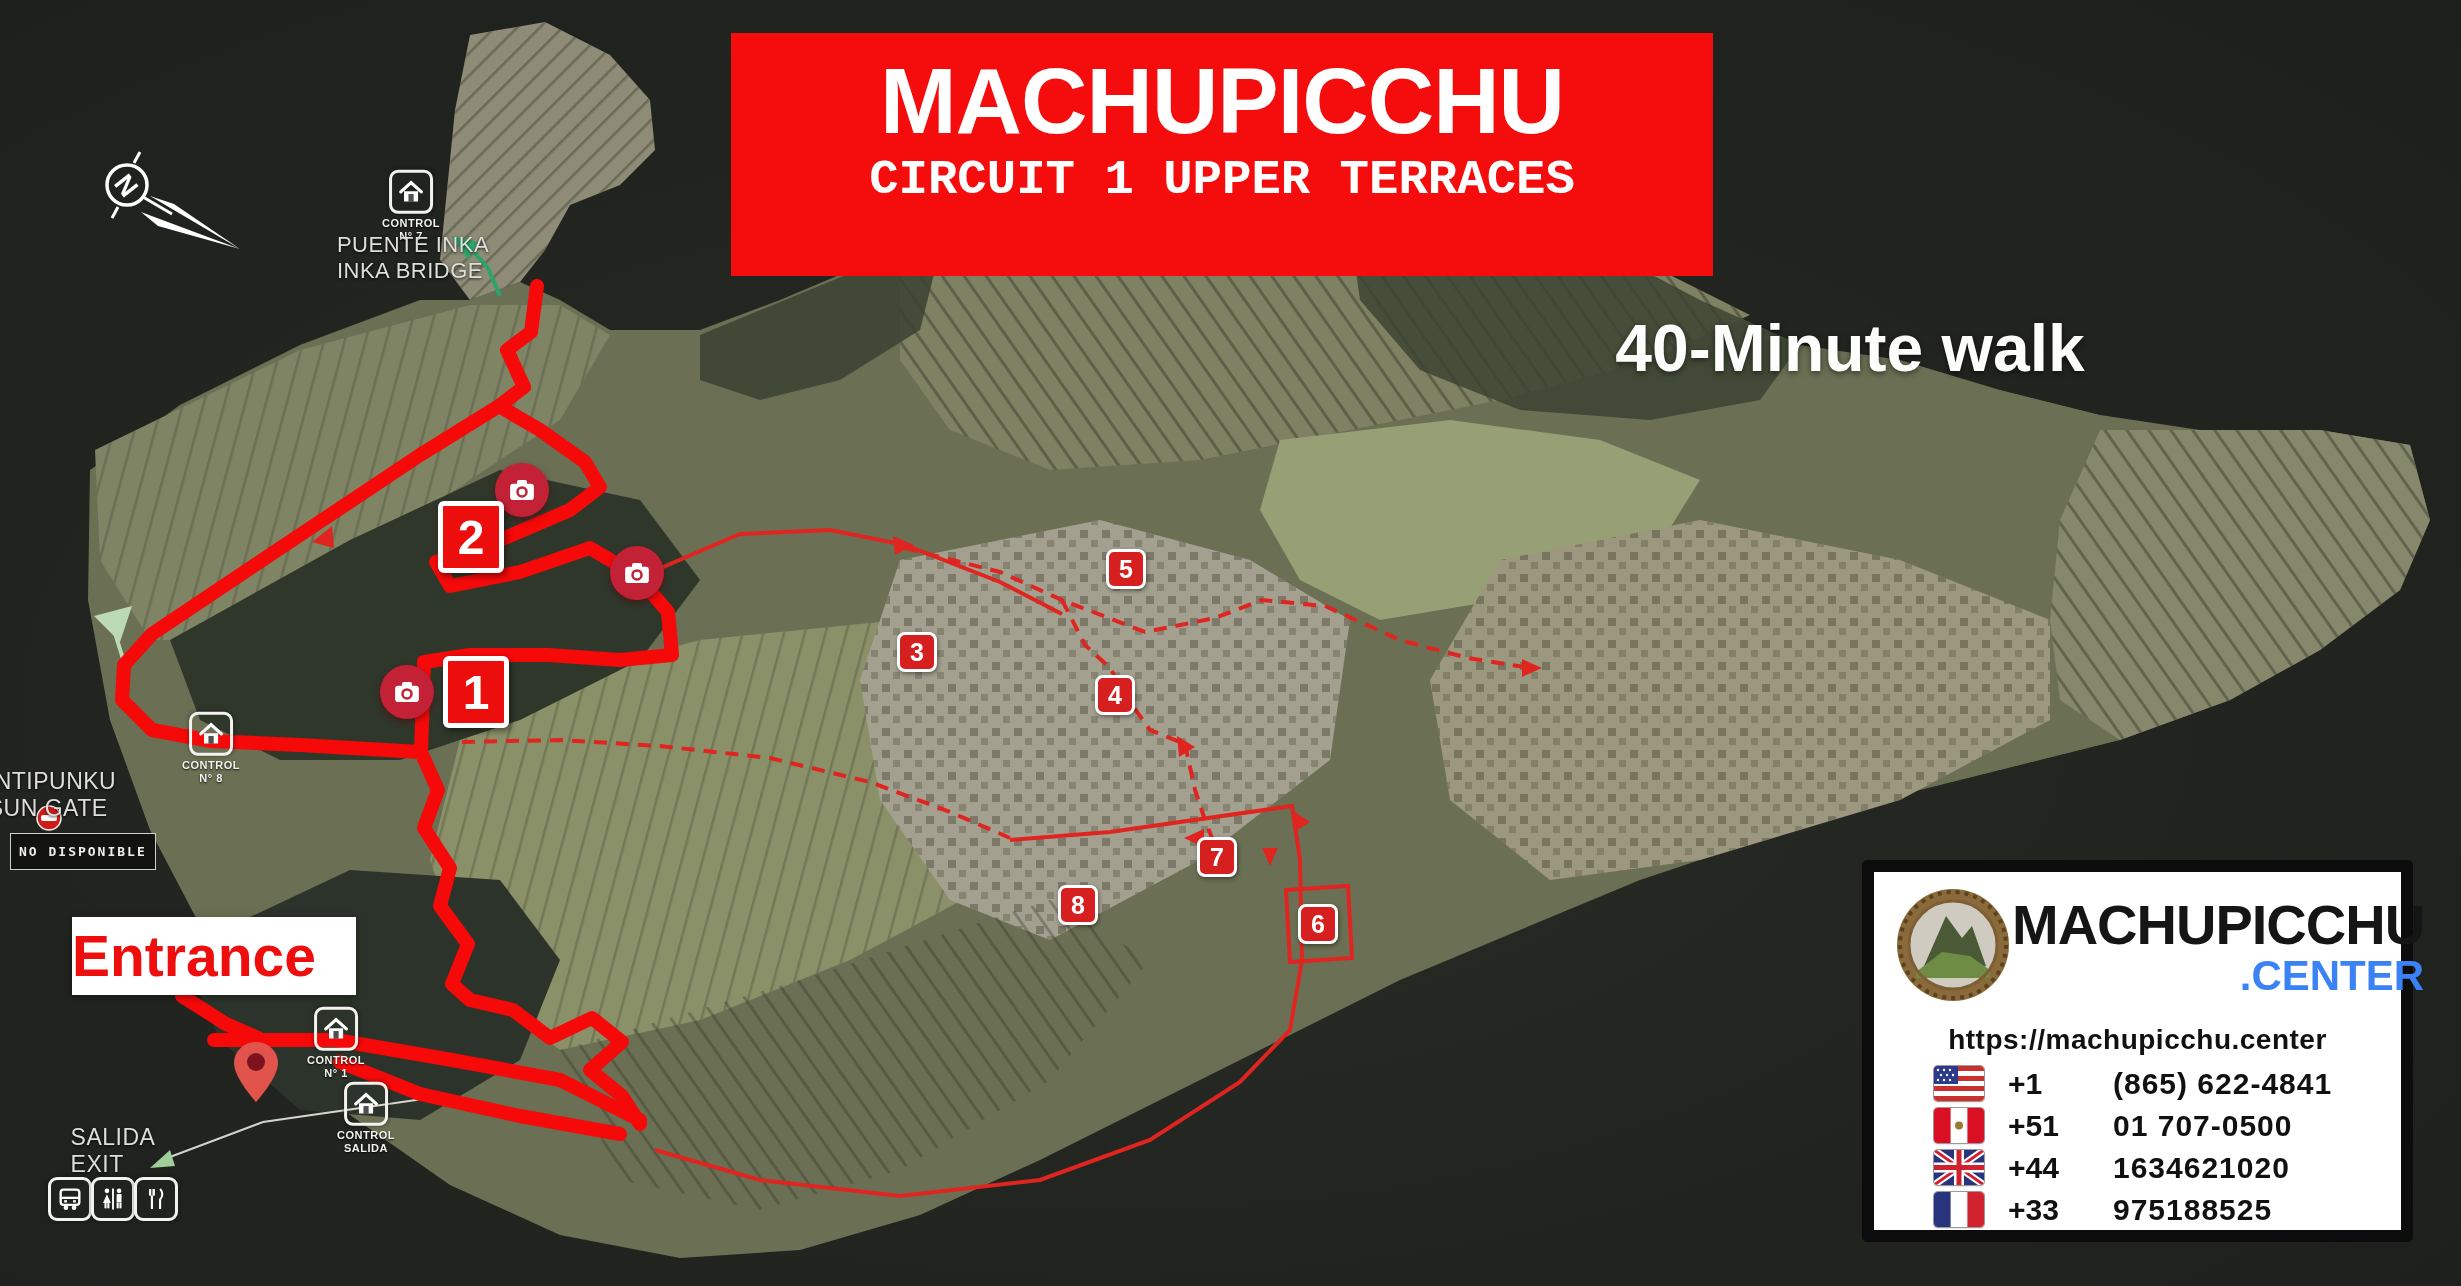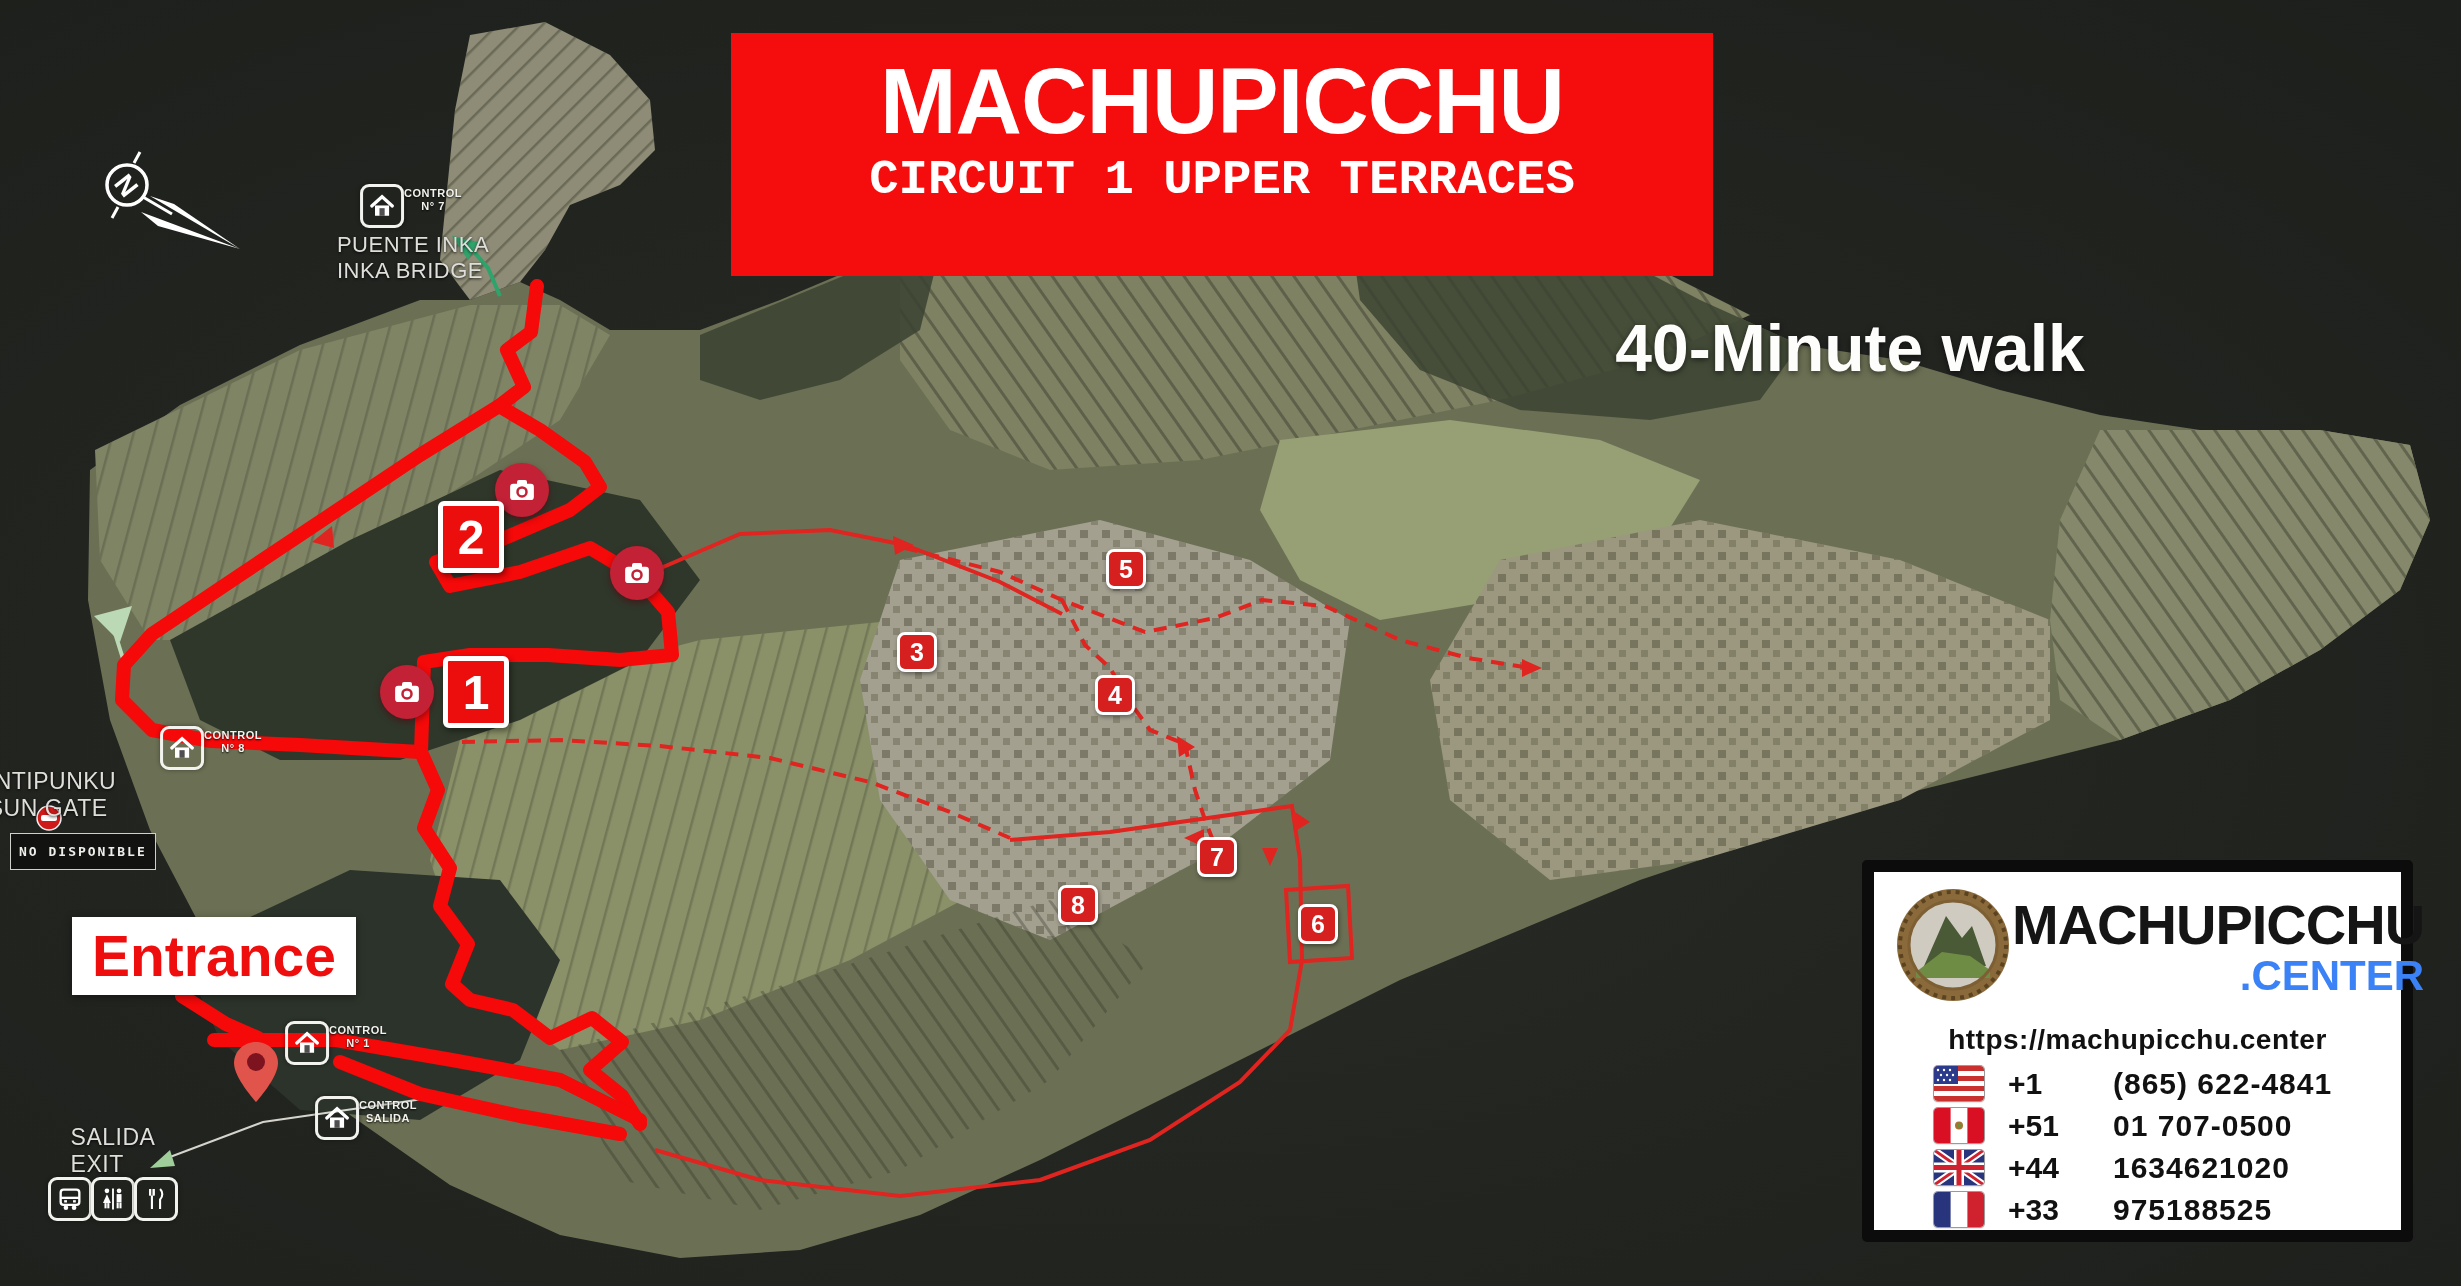--- a/index.html
+++ b/index.html
@@ -13,38 +13,38 @@
           display:flex;flex-direction:column;align-items:center;justify-content:flex-start;padding-top:20px;box-sizing:border-box;}
   .banner-title{color:#fff;font-size:92px;font-weight:bold;letter-spacing:-1px;line-height:1.05;}
   .banner-sub{color:#fff;font-size:49px;font-weight:bold;letter-spacing:0;line-height:1.15;margin-top:2px;font-family:Liberation Mono, monospace;}
 
   .duration{position:absolute;left:1510px;top:310px;width:680px;text-align:center;color:#fdfdfb;
             font-size:66px;font-weight:bold;text-shadow:0 2px 6px rgba(0,0,0,.55);}
 
   
   .map-label{position:absolute;color:#dededa;line-height:1.18;letter-spacing:.5px;
              text-shadow:0 1px 3px rgba(0,0,0,.8);transform:translate(-50%,0);}
-  .ctrl{position:absolute;transform:translate(-50%,-50%);display:flex;flex-direction:row;}
+  .ctrl{position:absolute;transform:translate(-50%,-50%);display:flex;flex-direction:column;align-items:center;}
   .ctrl-box{width:38px;height:38px;border:3px solid #f2f2ee;border-radius:9px;display:flex;align-items:center;justify-content:center;
             box-shadow:0 0 4px rgba(0,0,0,.4);}
   .ctrl-lbl{color:#f2f2ee;font-size:11px;font-weight:bold;letter-spacing:.5px;margin-top:3px;line-height:1.15;text-align:center;
             text-shadow:0 1px 2px rgba(0,0,0,.9);}
 
   
   .badge-lg{position:absolute;transform:translate(-50%,-50%);width:56px;height:62px;background:#ec0d0d;border:5px solid #fff;
             border-radius:6px;display:flex;align-items:center;justify-content:center;color:#fff;font-size:48px;font-weight:bold;
             box-shadow:2px 3px 6px rgba(0,0,0,.45);}
   .badge-sm{position:absolute;transform:translate(-50%,-50%);width:34px;height:34px;background:#d61f1f;border:3px solid #fff;
             border-radius:8px;display:flex;align-items:center;justify-content:center;color:#fff;font-size:25px;font-weight:bold;
             box-shadow:1px 2px 4px rgba(0,0,0,.4);}
   .camera{position:absolute;transform:translate(-50%,-50%);width:54px;height:54px;border-radius:50%;background:#c22136;
           display:flex;align-items:center;justify-content:center;box-shadow:0 3px 6px rgba(80,5,15,.55);}
 
   .entrance-box{position:absolute;left:72px;top:917px;width:284px;height:78px;background:#fff;display:flex;align-items:center;
-                justify-content:center;color:#ef0e0e;font-size:57px;font-weight:bold;box-shadow:0 2px 8px rgba(0,0,0,.4);}
+                justify-content:flex-start;color:#ef0e0e;font-size:57px;font-weight:bold;box-shadow:0 2px 8px rgba(0,0,0,.4);}
 
   .nodisp{position:absolute;left:10px;top:833px;padding:10px 8px;border:1px solid #cfcfcb;background:rgba(15,15,15,.85);
           color:#eeeeea;font-size:13px;font-weight:bold;letter-spacing:2px;font-family:"DejaVu Sans Mono", monospace;}
 
   .fac{position:absolute;transform:translate(-50%,-50%);width:38px;height:38px;border:3px solid #f2f2ee;border-radius:9px;
        display:flex;align-items:center;justify-content:center;box-shadow:0 0 4px rgba(0,0,0,.4);}
 
   
   .infobox{position:absolute;left:1862px;top:860px;width:551px;height:382px;background:#fff;border:12px solid #0c0c0c;
            border-radius:5px;box-sizing:border-box;padding:14px 20px 10px 20px;display:flex;flex-direction:column;}

